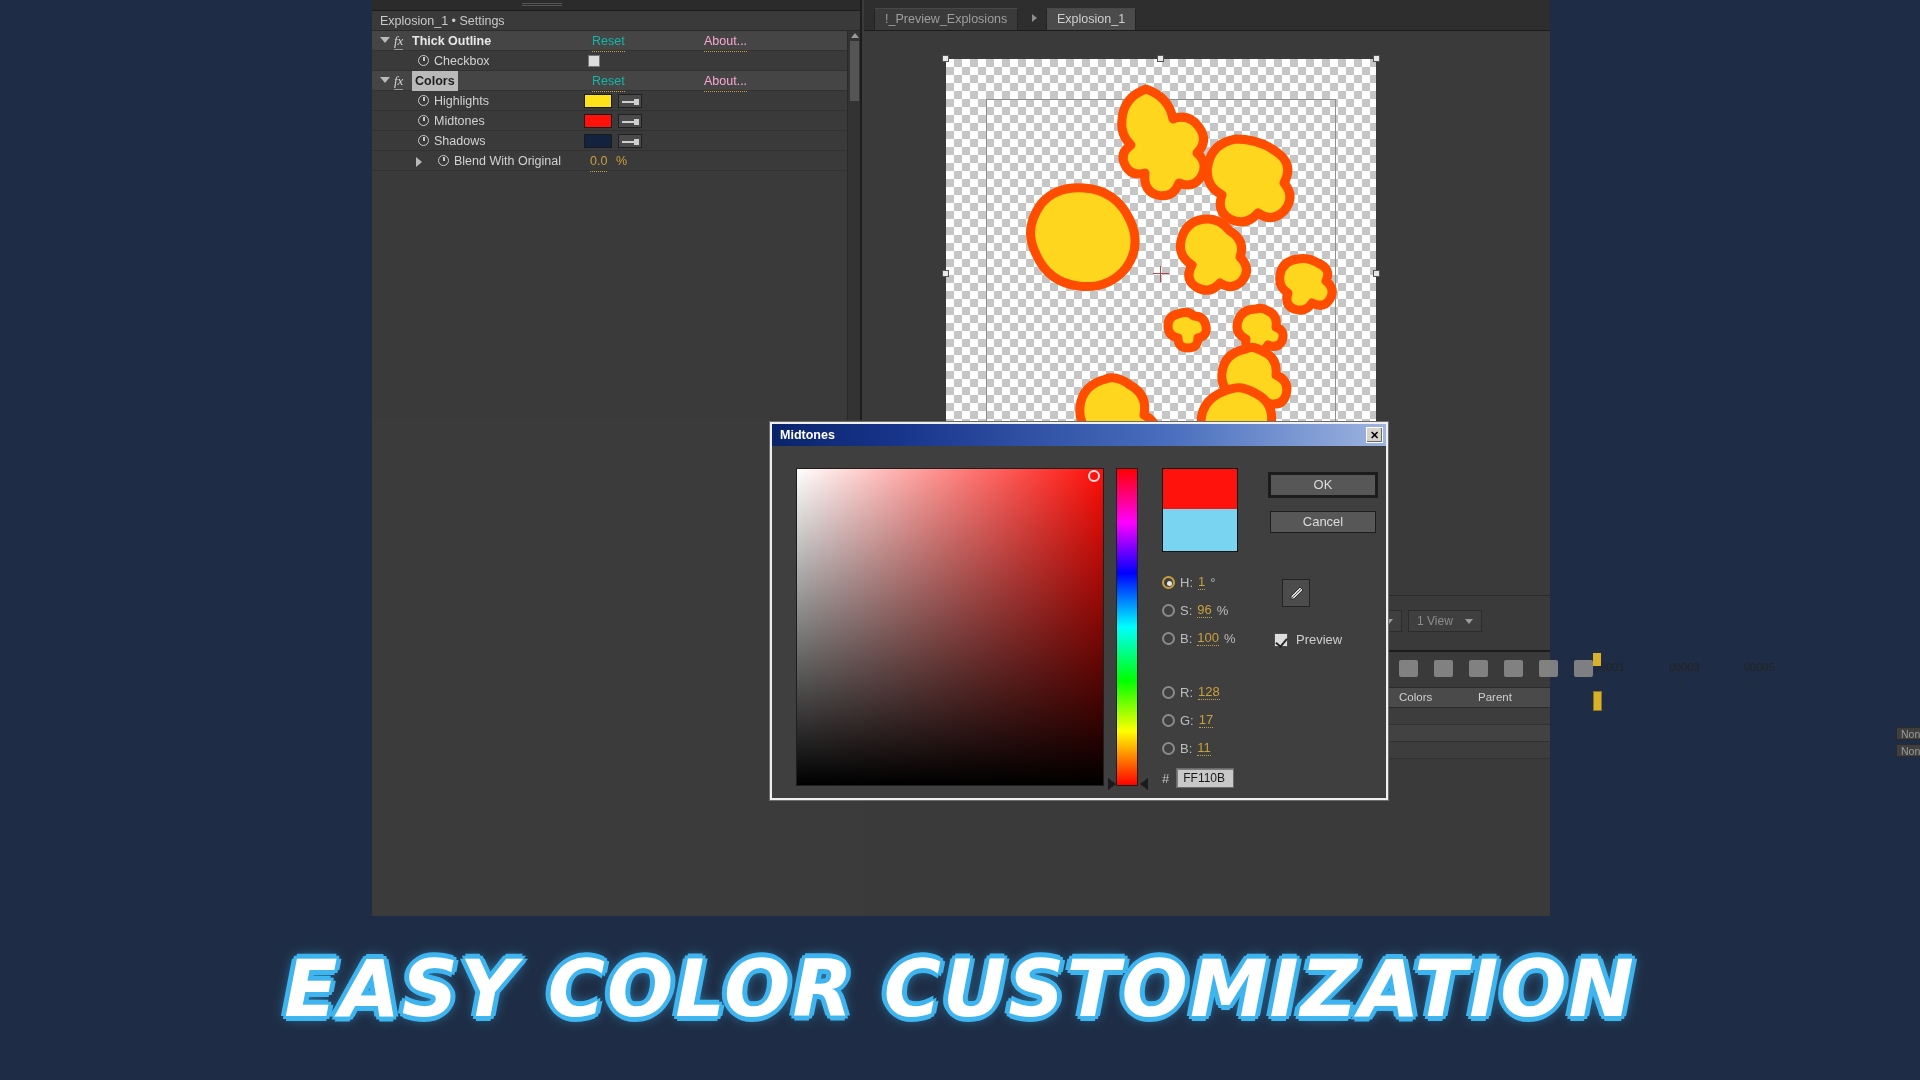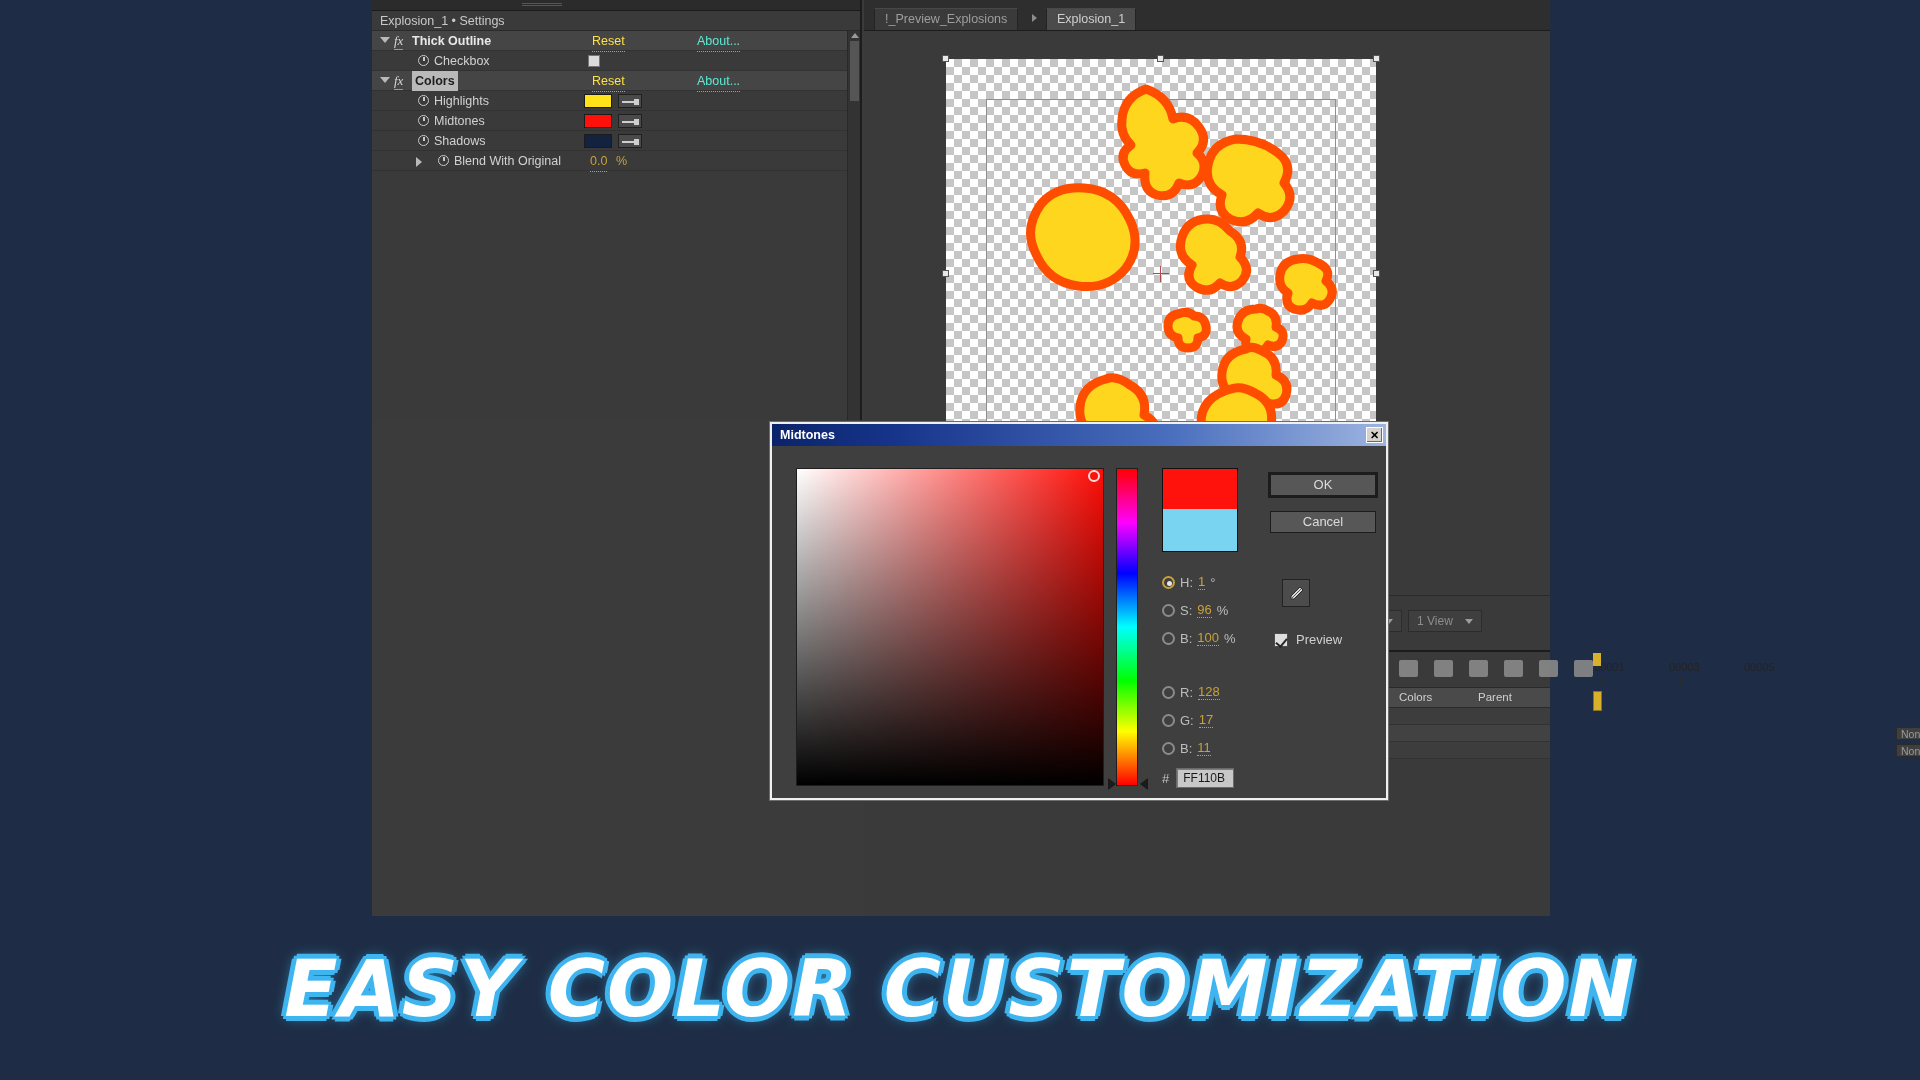--- a/index.html
+++ b/index.html
@@ -26,22 +26,22 @@
   .tw { position: absolute; left: 8px; top: 6px; width: 0; height: 0; color:#b5b5b5; }
   .tw.down { border-left: 5px solid transparent; border-right: 5px solid transparent; border-top: 6px solid #b9b9b9; }
   .tw.right { border-top: 5px solid transparent; border-bottom: 5px solid transparent; border-left: 6px solid #b9b9b9; }
   .fxicon { position: absolute; left: 22px; top: 0; font-style: italic; font-family: "Liberation Serif", serif; color: #d6d6d6; font-size: 13px;
             border-bottom: 1px solid #9a9a9a; line-height: 16px; top: 2px;}
   .stopw { position:absolute; left: 46px; top: 4px; width: 11px; height: 11px; border: 1.5px solid #c9c9c9; border-radius: 50%; }
   .stopw:after { content:""; position:absolute; left:4px; top:1px; width:1.5px; height:4px; background:#c9c9c9; }
   .lbl-grp { position: absolute; left: 40px; font-weight: bold; color: #e8e8e8; }
   .lbl-grp.sel { background: #b9b9b9; color: #1d1d1d; padding: 0 3px; }
   .lbl-prop { position: absolute; left: 62px; color: #d2d2d2; }
-  .reset { position: absolute; left: 220px; color: #fde047; border-bottom: 1px dotted #c8a13c; cursor: pointer; }
-  .about { position: absolute; left: 325px; color: #5eead4; border-bottom: 1px dotted #c8a13c; cursor: pointer; }
+  .reset { position: absolute; left: 220px; color: #14b8a6; border-bottom: 1px dotted #c8a13c; cursor: pointer; }
+  .about { position: absolute; left: 332px; color: #f9a8d4; border-bottom: 1px dotted #c8a13c; cursor: pointer; }
   .valnum { position: absolute; left: 218px; color: #c8a13c; border-bottom: 1px dotted #c8a13c; }
   .valunit { position: absolute; left: 244px; color: #c8a13c;}
   .cbox { position: absolute; left: 216px; top: 4px; width: 12px; height: 12px; background: #dcdcdc; border: 1px solid #777; }
   .swatch { position: absolute; left: 212px; top: 3px; width: 28px; height: 14px; border: 1px solid #1b1b1b; }
   .eyed { position: absolute; left: 246px; top: 3px; width: 24px; height: 14px; background: #4a4a4a; border: 1px solid #202020;}
   .eyed:after { content:""; position:absolute; left:3px; top:6px; width:14px; height:2px; background:#cfcfcf;}
   .eyed:before { content:""; position:absolute; left:15px; top:4px; width:5px; height:6px; background:#cfcfcf;}
   .fx-scroll { position: absolute; right: 0; top: 31px; width: 13px; bottom: 0; background: #333; border-left:1px solid #292929; }
   .fx-scroll .up { position:absolute; top:2px; left:3px; width:0;height:0;border-left:4px solid transparent;border-right:4px solid transparent;border-bottom:5px solid #9a9a9a;}
   .fx-scroll .thumb { position:absolute; top:10px; left:2px; width:9px; height:60px; background:#555; }

